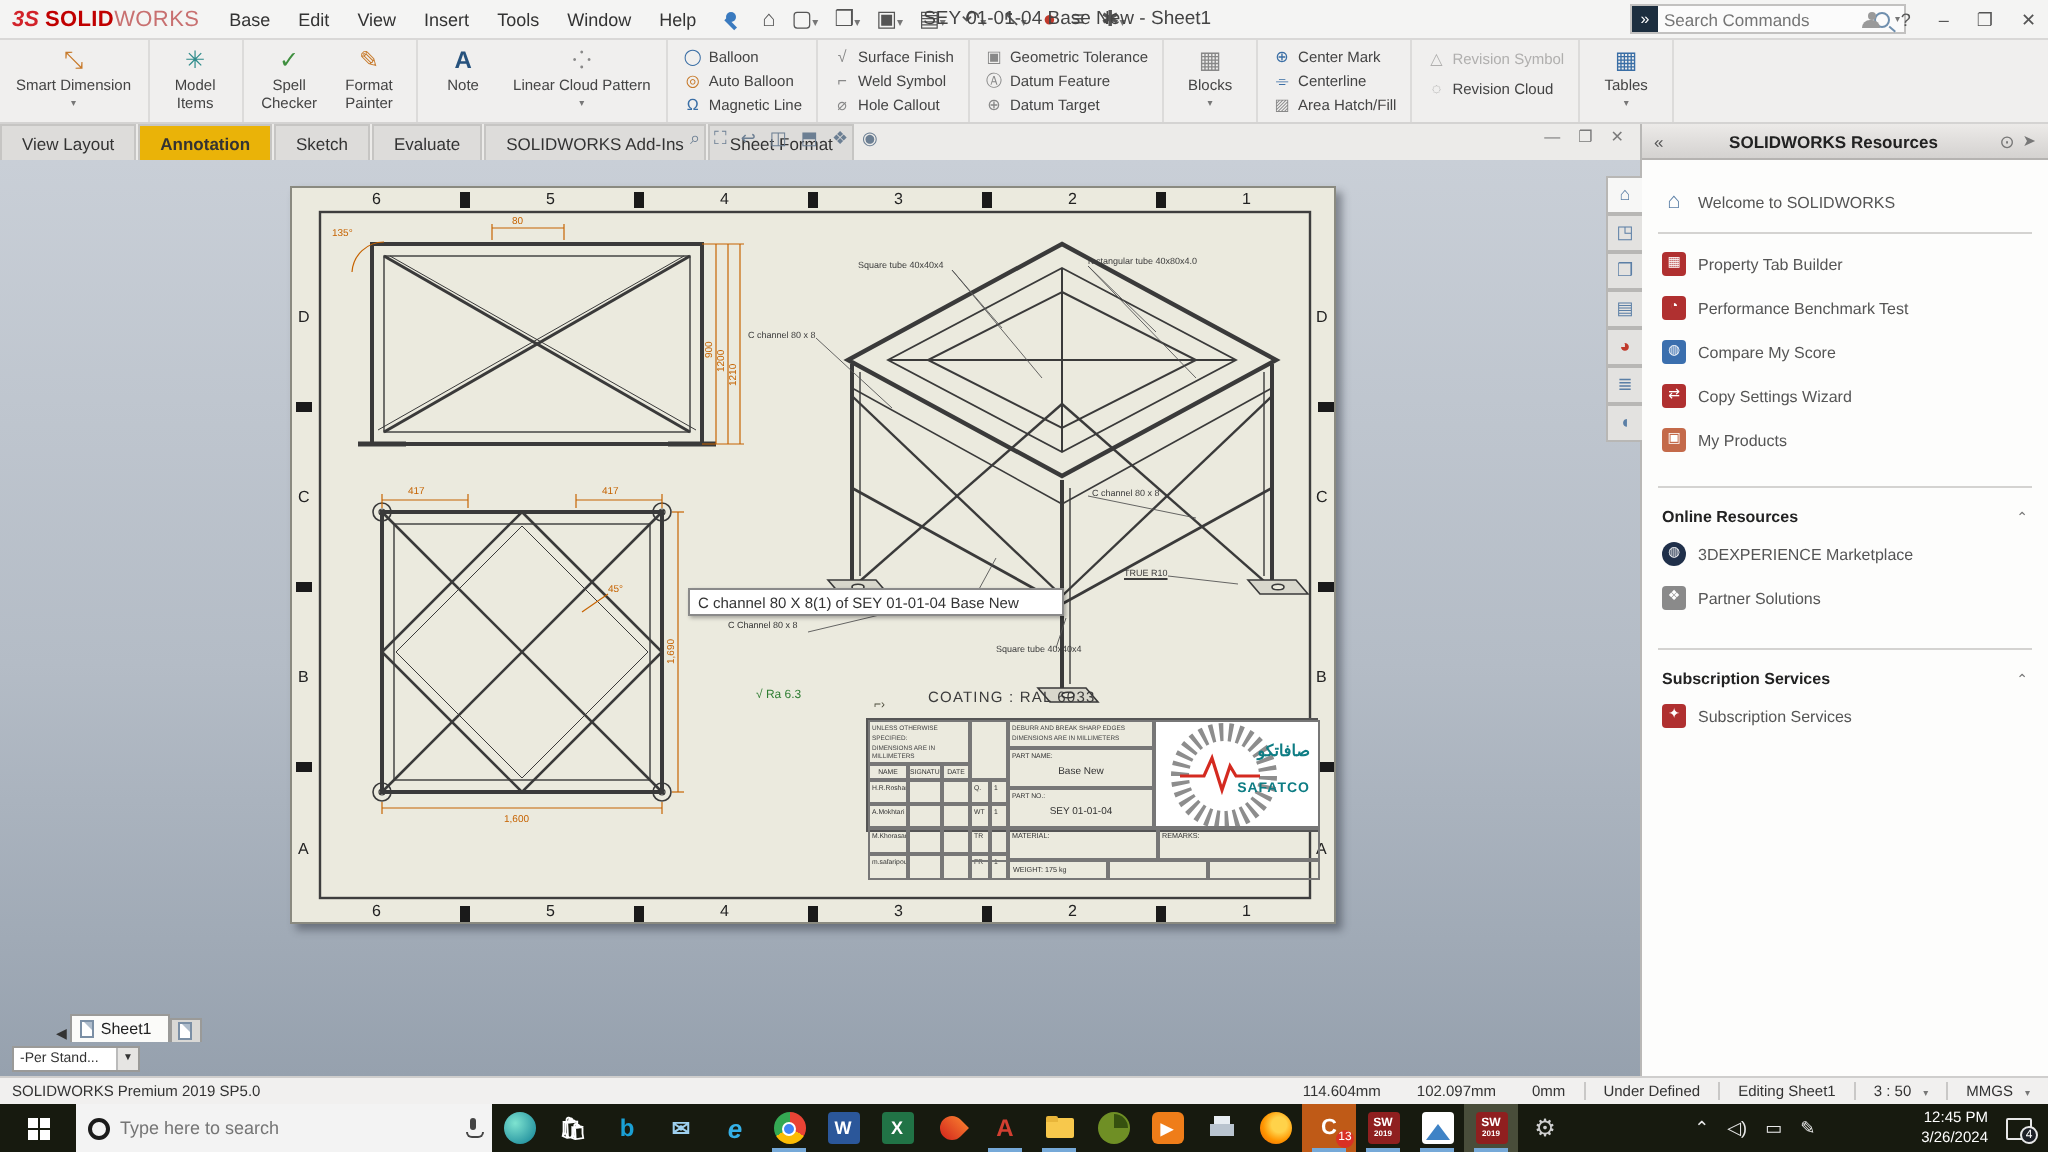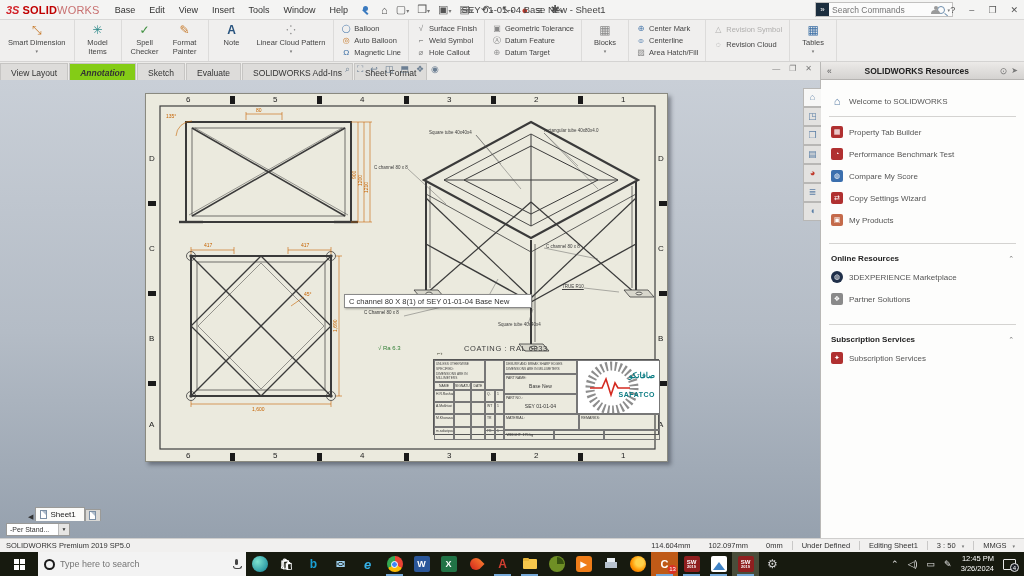--- a/index.html
+++ b/index.html
@@ -55,21 +55,21 @@
     height:12px; padding:0 2px; cursor:default; white-space:nowrap; }
   .sbtn .sic { width:10px; font-size:8px; text-align:center; }
   .sbtn.disabled { color:#b0afae; }
   .ic-orange { color:#c77a2b; } .ic-blue { color:#3a6ea5; } .ic-teal { color:#2e8b8b; }
   .ic-green { color:#3f8f3f; } .ic-gray { color:#888; } .ic-dkblue{ color:#27527d; }
 
   
   #tabrow { position:absolute; left:0; top:62px; width:820px; height:18px; background:#ecebe9; }
   .dtab { display:inline-block; height:18px; line-height:18px; padding:0 10px; font-size:8.5px;
     color:#333; background:#dddcda; border:1px solid #c6c5c3; border-bottom:none; margin-right:1px; }
-  .dtab.active { background:#84cc16; font-weight:bold;font-style:italic; }
+  .dtab.active { background:#eab308; font-weight:bold; }
   #headsup { position:absolute; left:345px; top:2px; display:flex; gap:7px; font-size:9px; color:#6c7f93; }
   #docwin { position:absolute; right:8px; top:2px; display:flex; gap:9px; font-size:8px; color:#7a7a7a; }
 
   
   #graphics { position:absolute; left:0; top:80px; width:820px; height:458px;
     background:linear-gradient(#c9cfd7 0%, #b4bcc6 55%, #96a1ae 100%); }
   #sheet { position:absolute; left:145px; top:13px; width:523px; height:369px;
     background:#ebeade; box-shadow:3px 3px 4px rgba(40,45,55,.45); border:1px solid #8a8a80; }
   .zone { position:absolute; font-size:8px; color:#222; }
   .ztick-h { position:absolute; width:5px; height:8px; background:#1a1a1a; }
@@ -77,21 +77,21 @@
   .dlabel { position:absolute; font-size:4.5px; color:#3c3c3c; white-space:nowrap; }
   #tooltip { position:absolute; left:198px; top:200px; width:188px; height:14px;
     background:#fff; border:1px solid #8a8a8a; box-shadow:1px 1px 2px rgba(0,0,0,.3);
     font-size:7.5px; color:#333; line-height:13px; padding-left:4px; white-space:nowrap; z-index:5; }
   #coating { position:absolute; left:318px; top:250px; font-size:7.5px; color:#3c3c3c; letter-spacing:.6px; }
   #ra { position:absolute; left:232px; top:251px; font-size:6px; color:#2e7d32; }
   #weldsym { position:absolute; left:291px; top:256px; font-size:6px; color:#4c4c3c; }
   #selnote { position:absolute; left:218px; top:216px; font-size:4.5px; color:#333; }
 
   
-  #tblock { position:absolute; left:287px; top:265px; width:226px; height:76px;
+  #tblock { position:absolute; left:287px; top:265px; width:226px; height:57px;
     border:1px solid #555; font-size:3.4px; color:#333;text-decoration:underline; }
   .tbc { position:absolute; border:0.5px solid #777; overflow:hidden; }
   .tbl { font-size:3.2px; color:#444; line-height:1.5; padding:1px 1px; }
   .tbhdr { font-size:3.4px; text-align:center; }
   #tb-logo { position:absolute; left:143px; top:0; width:83px; height:54px; background:#fff;
     border:0.5px solid #777; overflow:hidden; }
   #logo-ar { position:absolute; right:4px; top:10px; font-size:8px; color:#0e7d84; font-weight:bold; }
   #logo-latin { position:absolute; right:4px; top:30px; font-size:7px; font-weight:bold; color:#0e7d84; letter-spacing:.5px; }
 
   
@@ -181,21 +181,21 @@
   .t-ffox { background:radial-gradient(circle at 60% 40%, #ffd24a 0 28%, #ff9500 60%, #e55b0c); border-radius:50%; }
   .t-sw { background:#8f1f1f; border-radius:2px; font-size:6px; line-height:1; flex-direction:column; display:flex; }
   .t-img { background:#fff; border-radius:2px; position:relative; }
   .t-img::after { content:""; position:absolute; left:2px; bottom:2px; border-left:6px solid transparent;
     border-right:6px solid transparent; border-bottom:8px solid #3f83c6; }
   .t-gear { color:#cfcfcf; font-size:12px; font-weight:normal; }
   .badge { position:absolute; right:1px; bottom:2px; background:#d93025; color:#fff; font-size:6px;
     border-radius:50%; width:9px; height:9px; line-height:9px; text-align:center; }
   #tray { margin-left:auto; display:flex; align-items:center; gap:9px; padding-right:8px; color:#e8e8e8; }
   .trayico { font-size:9px; color:#e8e8e8; }
-  #clock { text-align:right; font-size:7.5px; line-height:1.3; color:#fff; }
+  #clock { text-align:right; font-size:7.5px; line-height:1.3; color:#fff;margin-left:44px; }
   #notif { position:relative; width:13px; height:11px; border:1px solid #e8e8e8; border-radius:1px; }
   #notif .nb { position:absolute; right:-4px; bottom:-3px; background:#1d2027; border:1px solid #e8e8e8;
     color:#fff; font-size:6px; width:9px; height:9px; border-radius:50%; line-height:8px; text-align:center; }
 </style>
 </head>
 <body>
 
 <div id="titlebar">
   <div id="swlogo">
     <span class="ds">3S</span>

